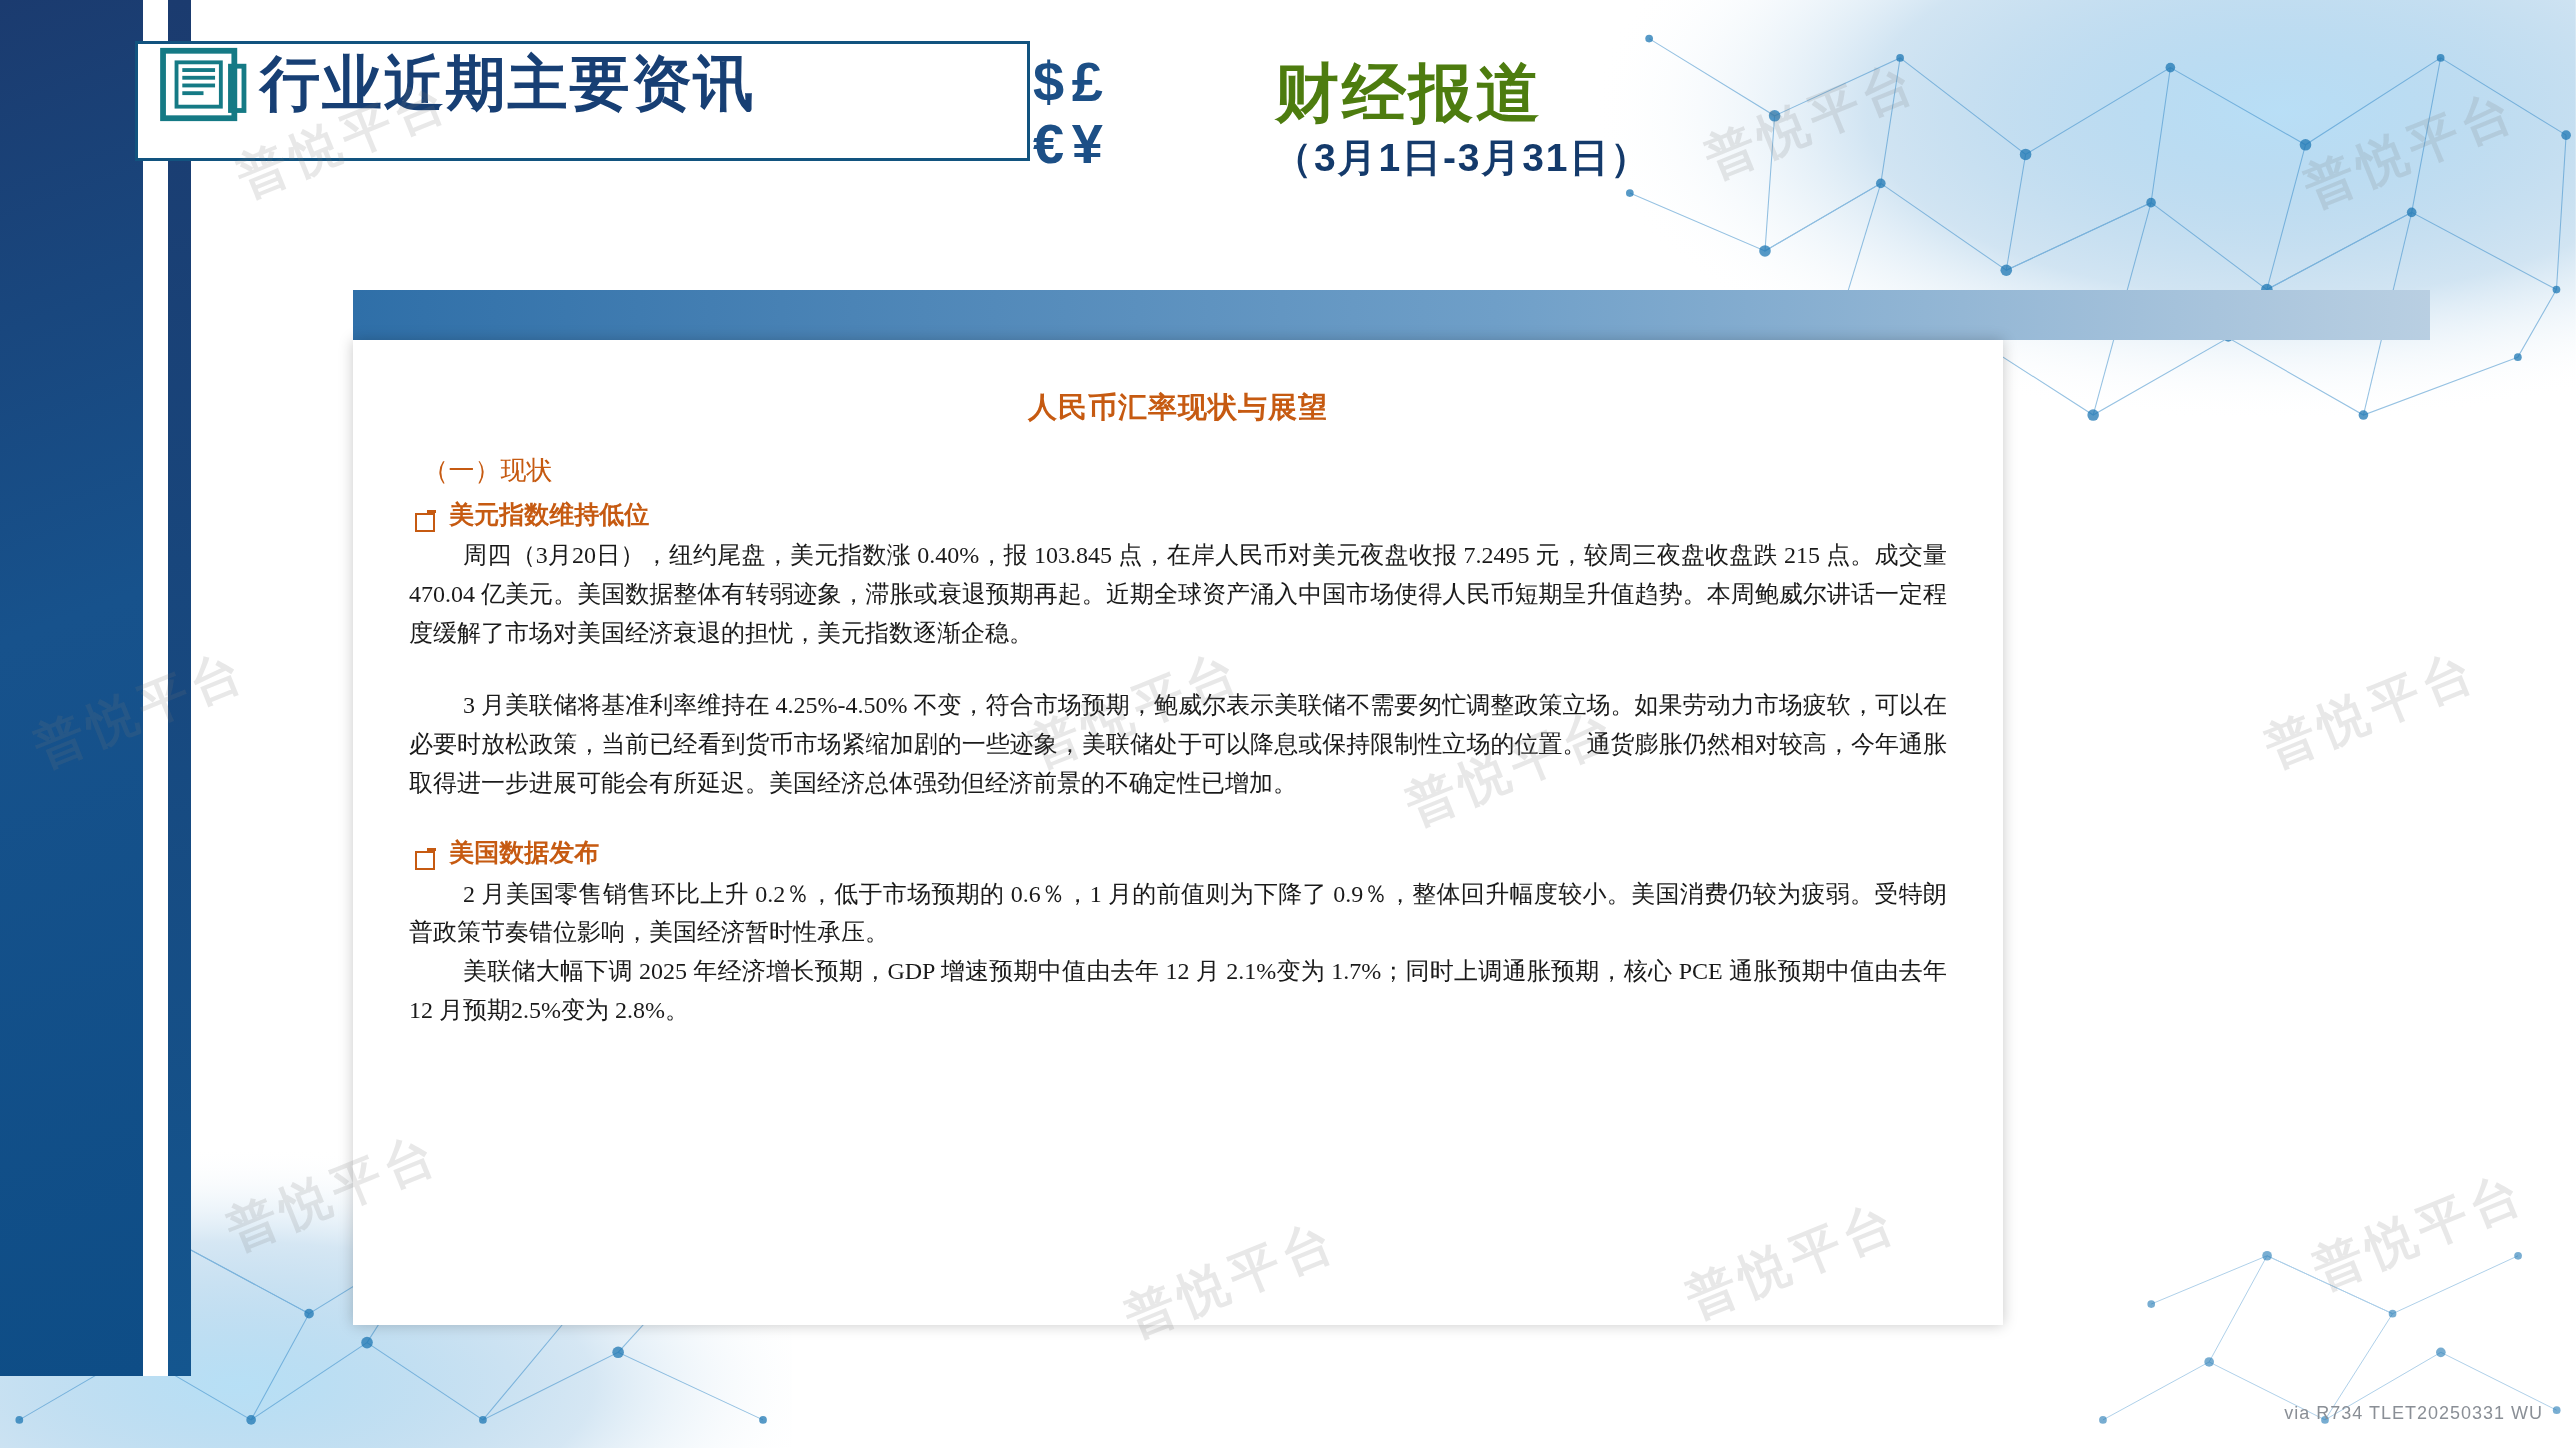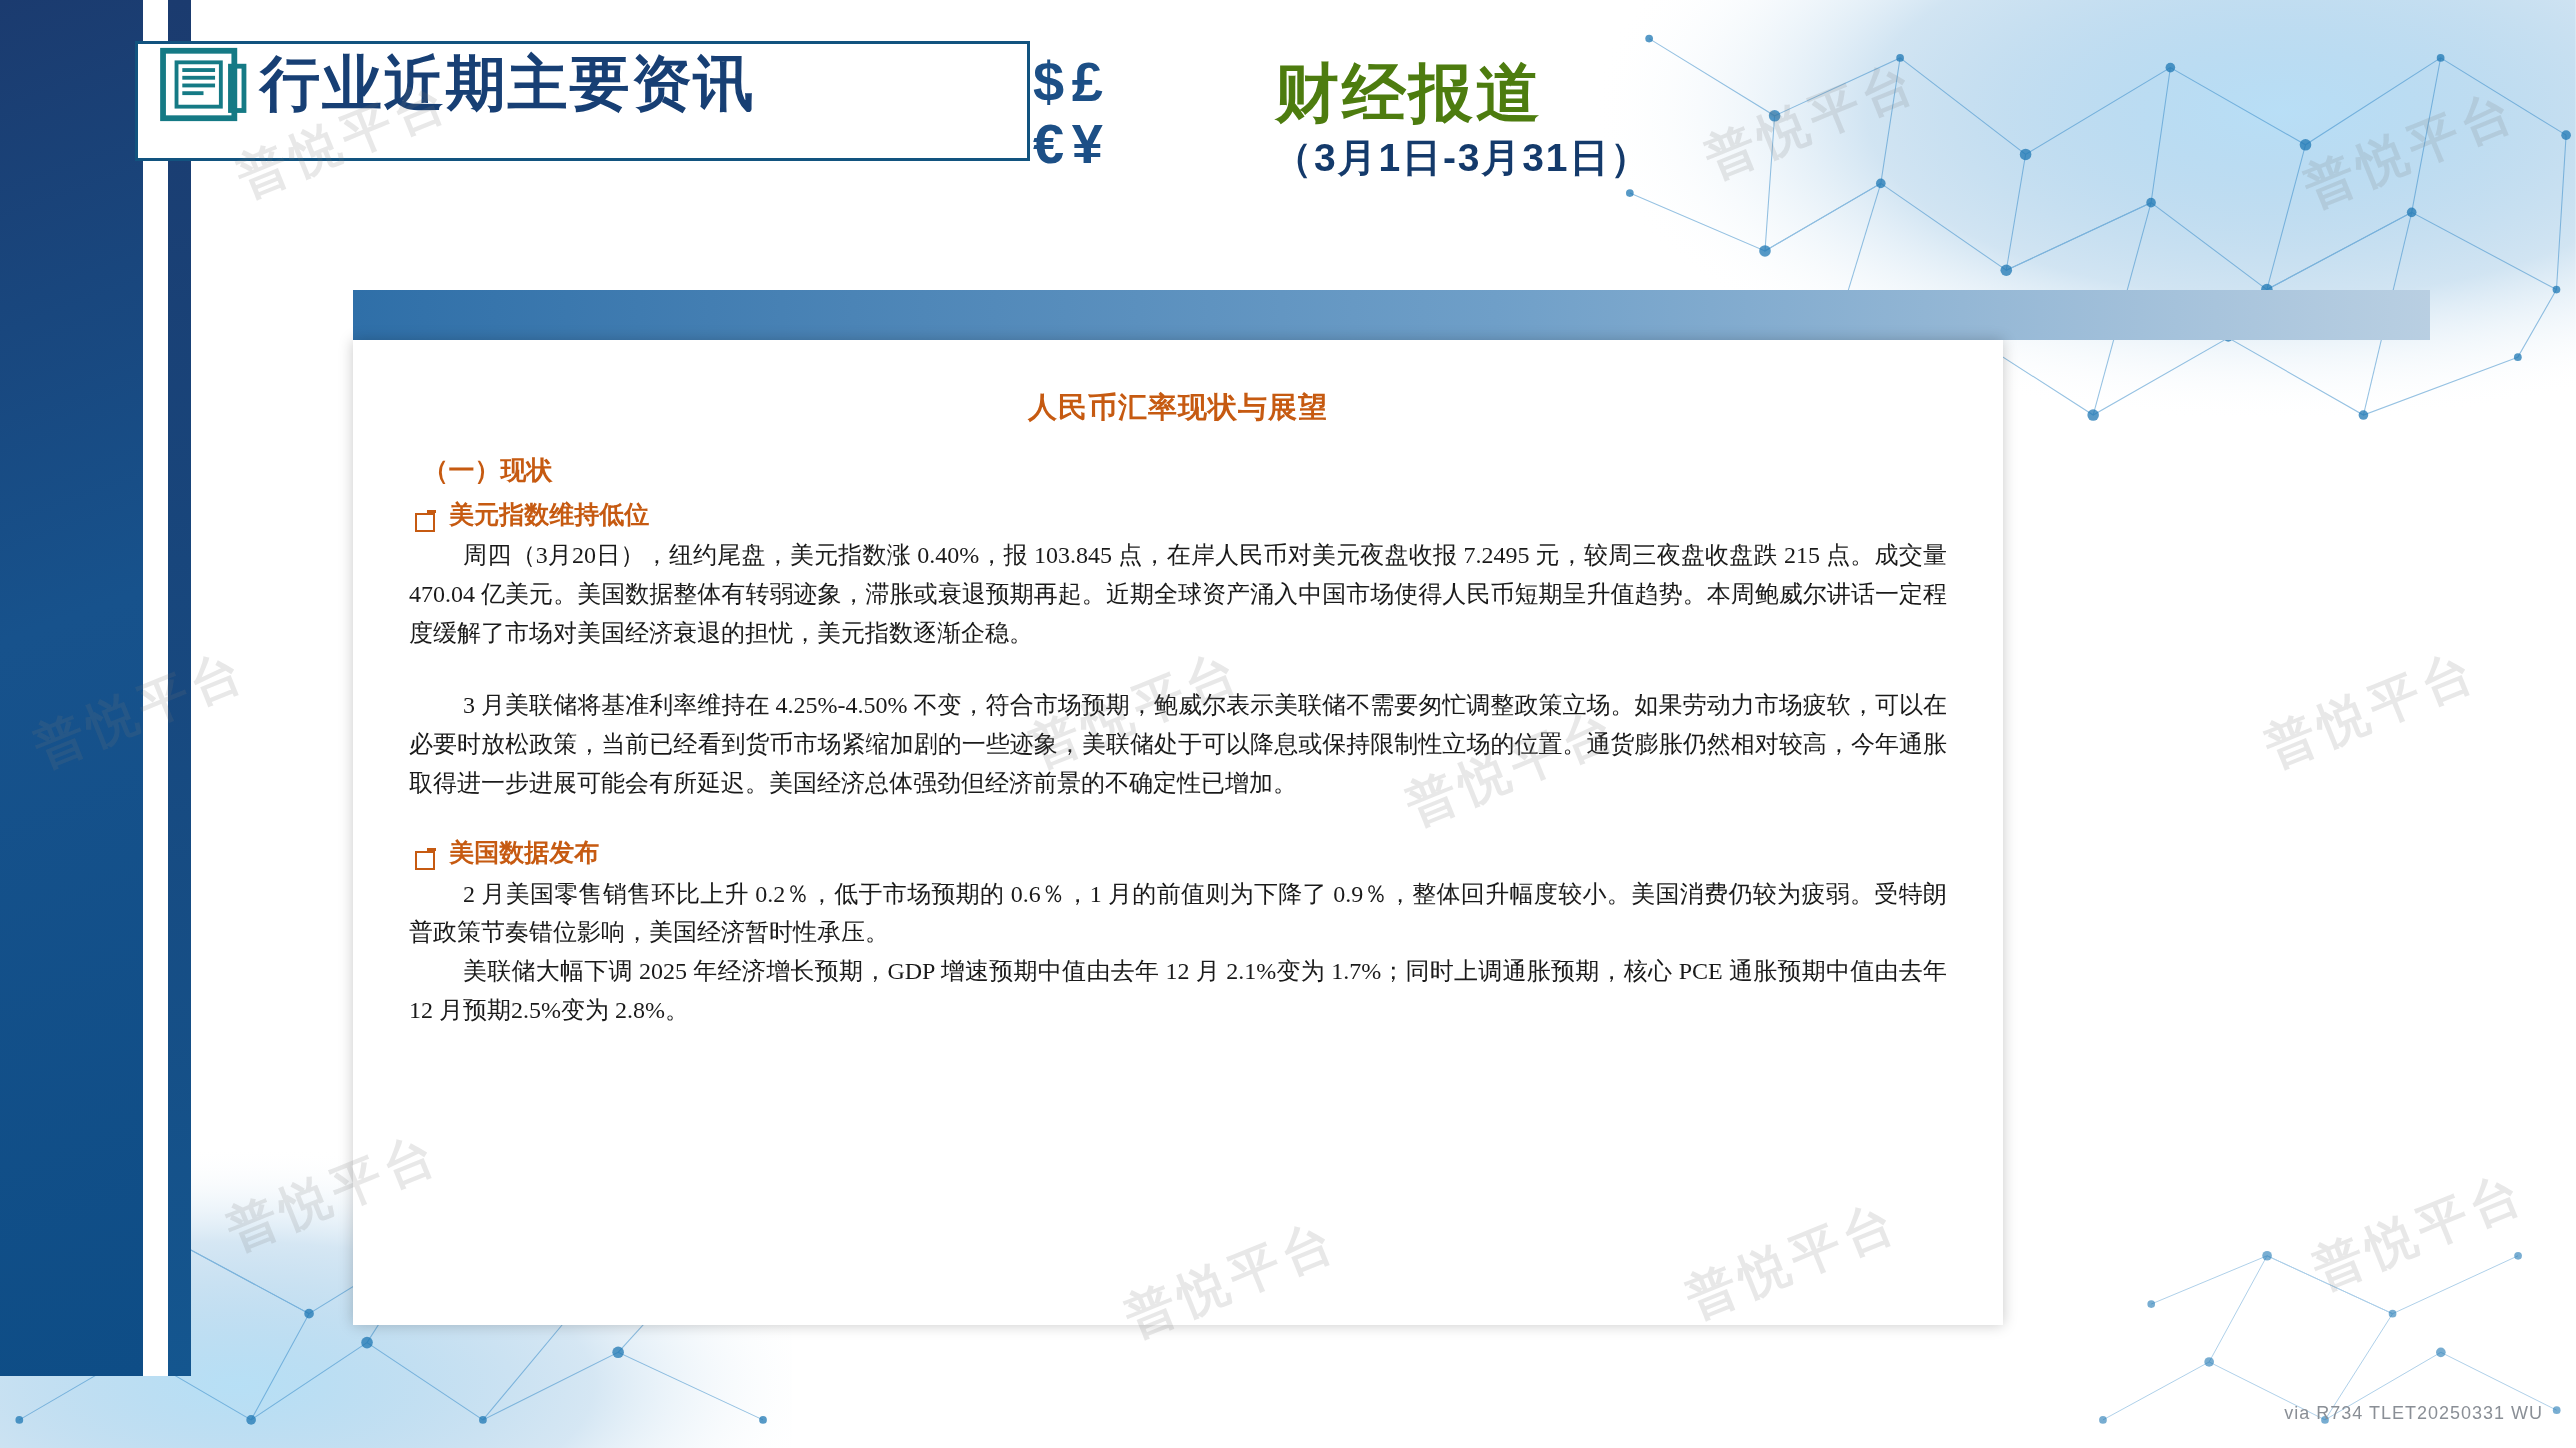--- a/index.html
+++ b/index.html
@@ -82,21 +82,21 @@
     position:absolute;left:353px;top:340px;width:1650px;height:985px;
     background:#ffffff;
     box-shadow:0 0 13.5px rgba(0,0,0,0.22);
   }
   .card-inner{padding:21px 56px 0 56px;}
   .card-title{
     text-align:center;font-size:29px;font-weight:bold;color:#c65a11;
     letter-spacing:1px;margin:27px 0 25px 0;
   }
   .sec-head{
-    font-size:26px;font-weight:bold;color:#c65a11;margin:0 0 9.7px 13.5px;
+    font-size:26px;font-weight:normal;color:#c65a11;margin:0 0 9.7px 13.5px;
   }
   .bullet-row{display:flex;align-items:flex-end;margin:0 0 5.8px 5.8px;}
   .bullet-mark{
     width:21px;height:21px;margin-right:13.5px;flex:none;
     position:relative;
   }
   .bullet-mark:before{
     content:"";position:absolute;left:0;top:2.9px;width:16.4px;height:15.5px;
     border:2.9px solid #c65a11;
   }

